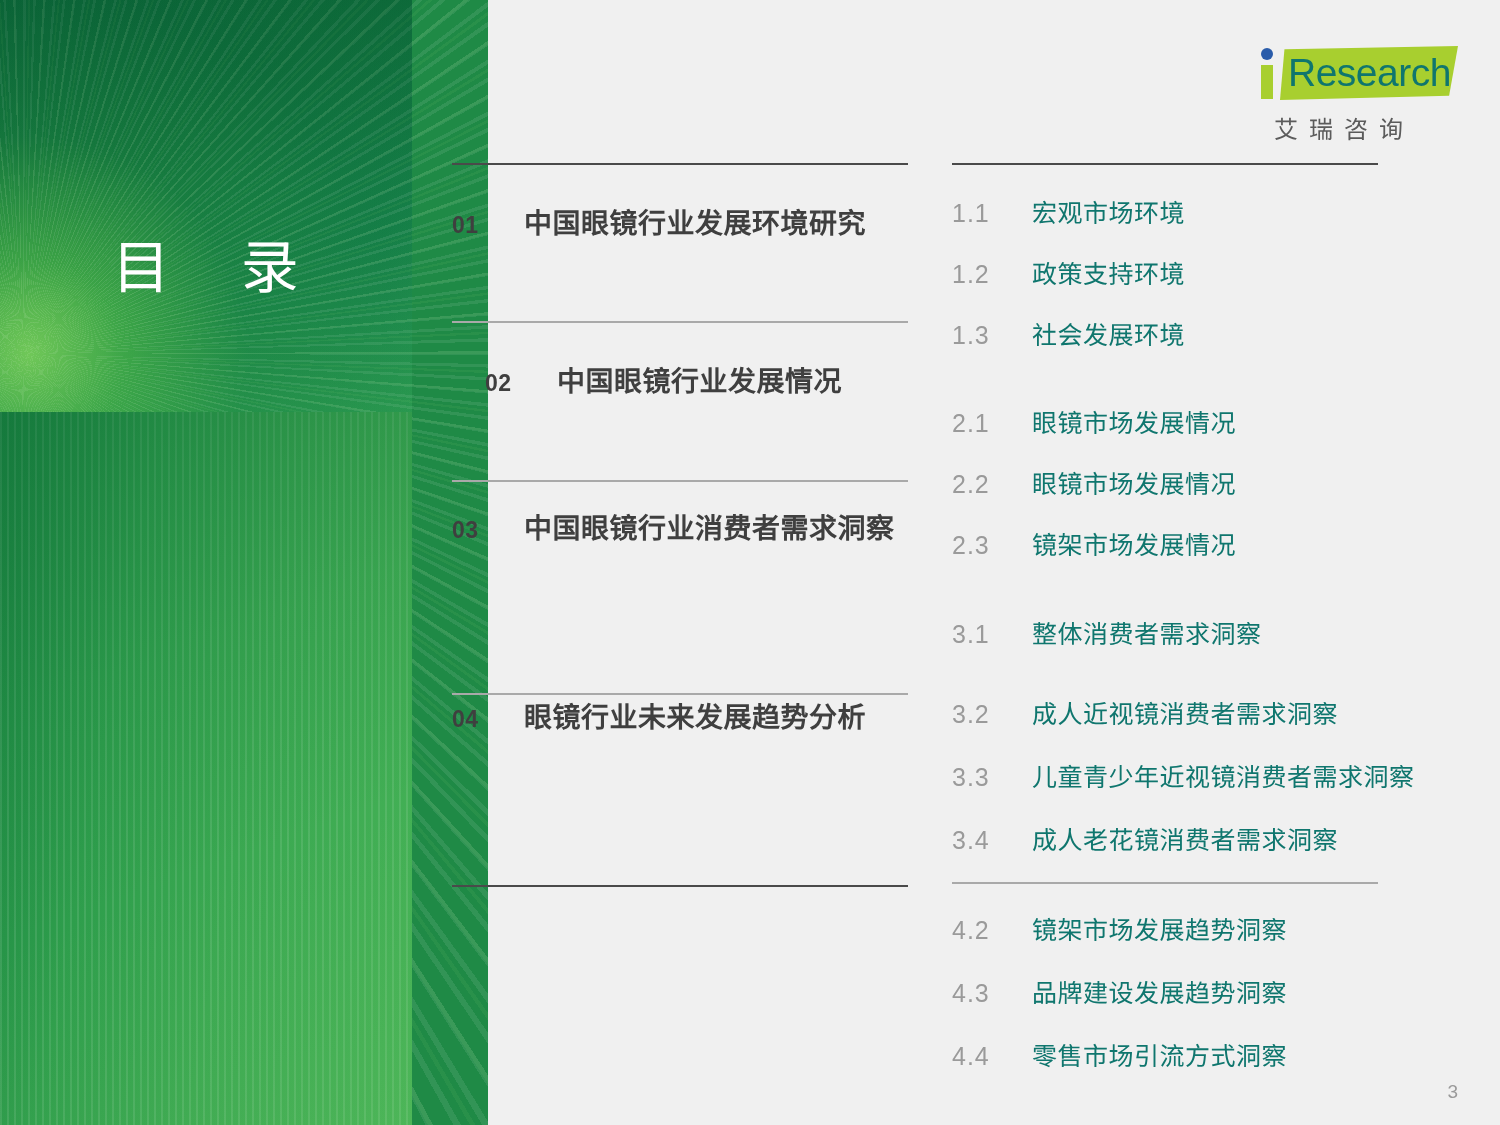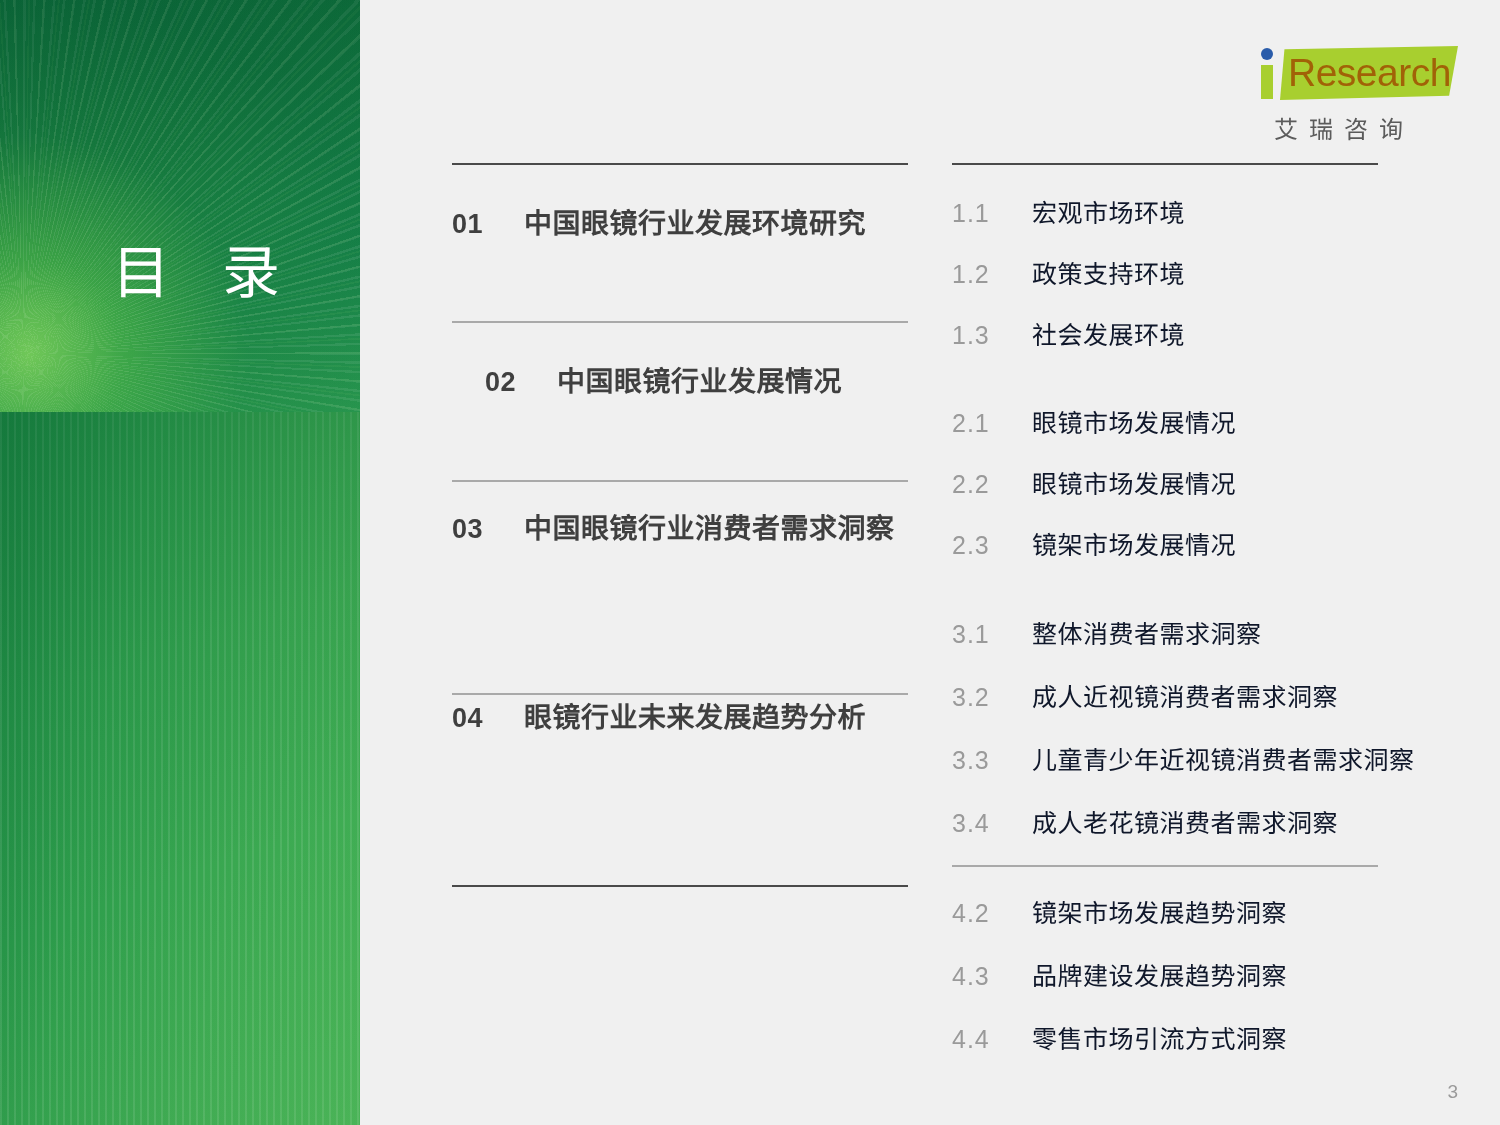--- a/index.html
+++ b/index.html
@@ -18,24 +18,25 @@
     height: 1125px;
     background: #f0f0f0;
     overflow: hidden;
   }
 
   
   .green-panel {
     position: absolute;
     left: 0;
     top: 0;
-    width: 360px;
+    width: 488px;
     height: 1125px;
     overflow: hidden;
     background: #1f8a46;
+    font-family: Liberation Mono, monospace;
   }
 
   
   .panel-top {
     position: absolute;
     left: 0;
     top: 0;
     width: 412px;
     height: 412px;
     background:
@@ -160,21 +161,21 @@
     width: 12px;
     height: 34px;
     background: #a8cf2f;
   }
   .logo-word {
     position: absolute;
     left: 30px;
     top: 6px;
     font-size: 39px;
     line-height: 46px;
-    color: #a16207;
+    color: #0f766e;
     font-weight: 400;
     letter-spacing: -0.5px;
   }
   .logo-cn {
     position: absolute;
     left: 16px;
     top: 66px;
     width: 186px;
     font-size: 24px;
     letter-spacing: 11px;
@@ -208,21 +209,21 @@
 
   .sec-block {
     position: relative;
   }
   .sec-row {
     display: flex;
     align-items: baseline;
     white-space: nowrap;
   }
   .sec-num {
-    font-size: 27px;
+    font-size: 23px;
     font-weight: bold;
     color: #3f3f3f;
     width: 72px;
     flex: 0 0 72px;
     letter-spacing: 0.5px;
   }
   .sec-title {
     font-size: 28px;
     font-weight: bold;
     color: #3f3f3f;
@@ -236,21 +237,21 @@
   }
   .sub-num {
     font-size: 25px;
     color: #9a9a9a;
     width: 80px;
     flex: 0 0 80px;
     letter-spacing: 1px;
   }
   .sub-title {
     font-size: 25px;
-    color: #0f172a;
+    color: #0f766e;
     letter-spacing: 0.5px;
     text-align: right;
   }
 
   .page-num {
     position: absolute;
     right: 42px;
     bottom: 22px;
     font-size: 19px;
     color: #9a9a9a;
@@ -347,21 +348,21 @@
         <span class="sub-num">2.2</span>
         <span class="sub-title">眼镜市场发展情况</span>
       </div>
       <div class="sub-row">
         <span class="sub-num">2.3</span>
         <span class="sub-title">镜架市场发展情况</span>
       </div>
     </div>
 
     <div style="padding-top:27px; padding-bottom:26px;">
-      <div class="sub-row" style="margin-bottom:27px;">
+      <div class="sub-row" style="margin-bottom:44px;">
         <span class="sub-num">3.1</span>
         <span class="sub-title">整体消费者需求洞察</span>
       </div>
       <div class="sub-row" style="margin-bottom:27px;">
         <span class="sub-num">3.2</span>
         <span class="sub-title">成人近视镜消费者需求洞察</span>
       </div>
       <div class="sub-row" style="margin-bottom:27px;">
         <span class="sub-num">3.3</span>
         <span class="sub-title">儿童青少年近视镜消费者需求洞察</span>

